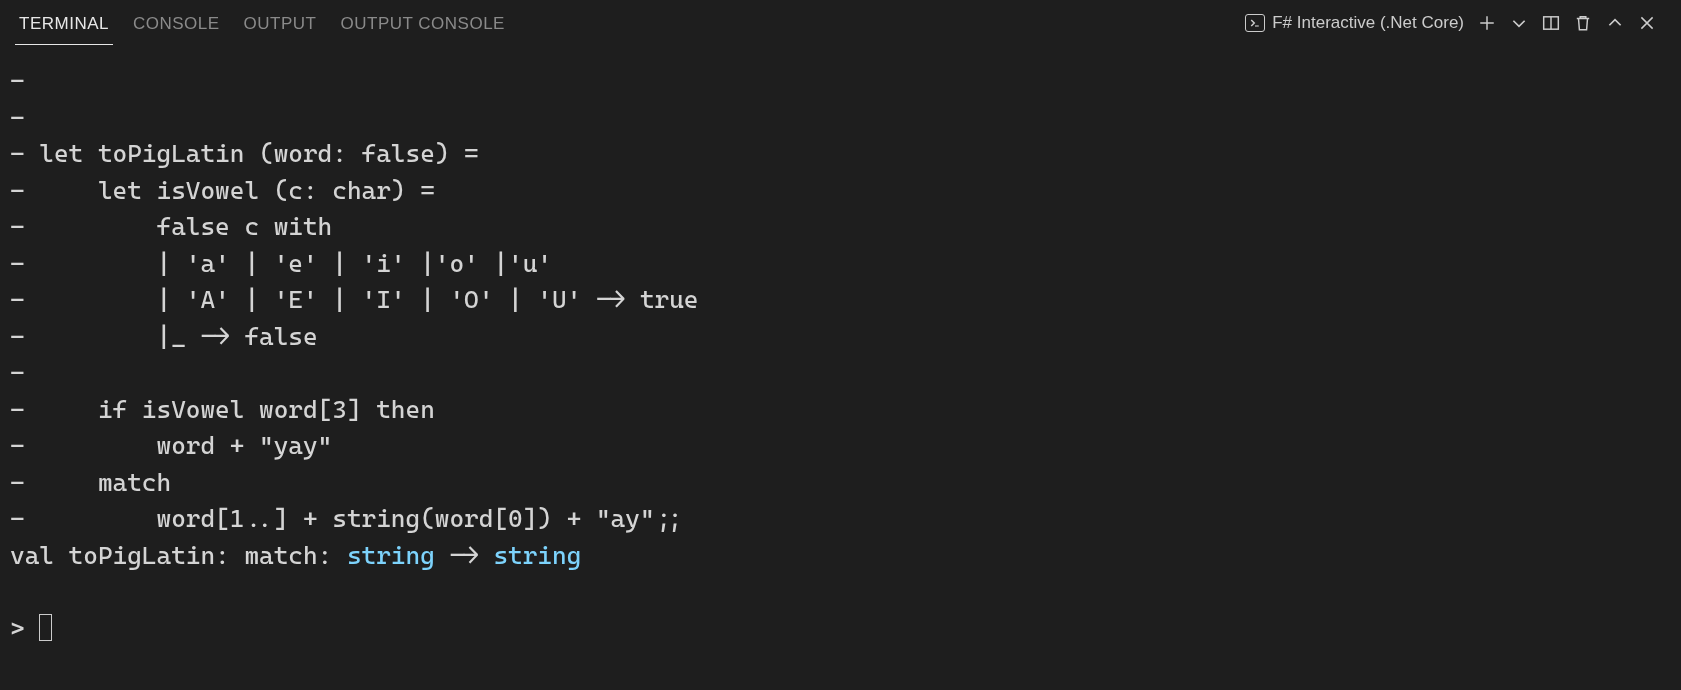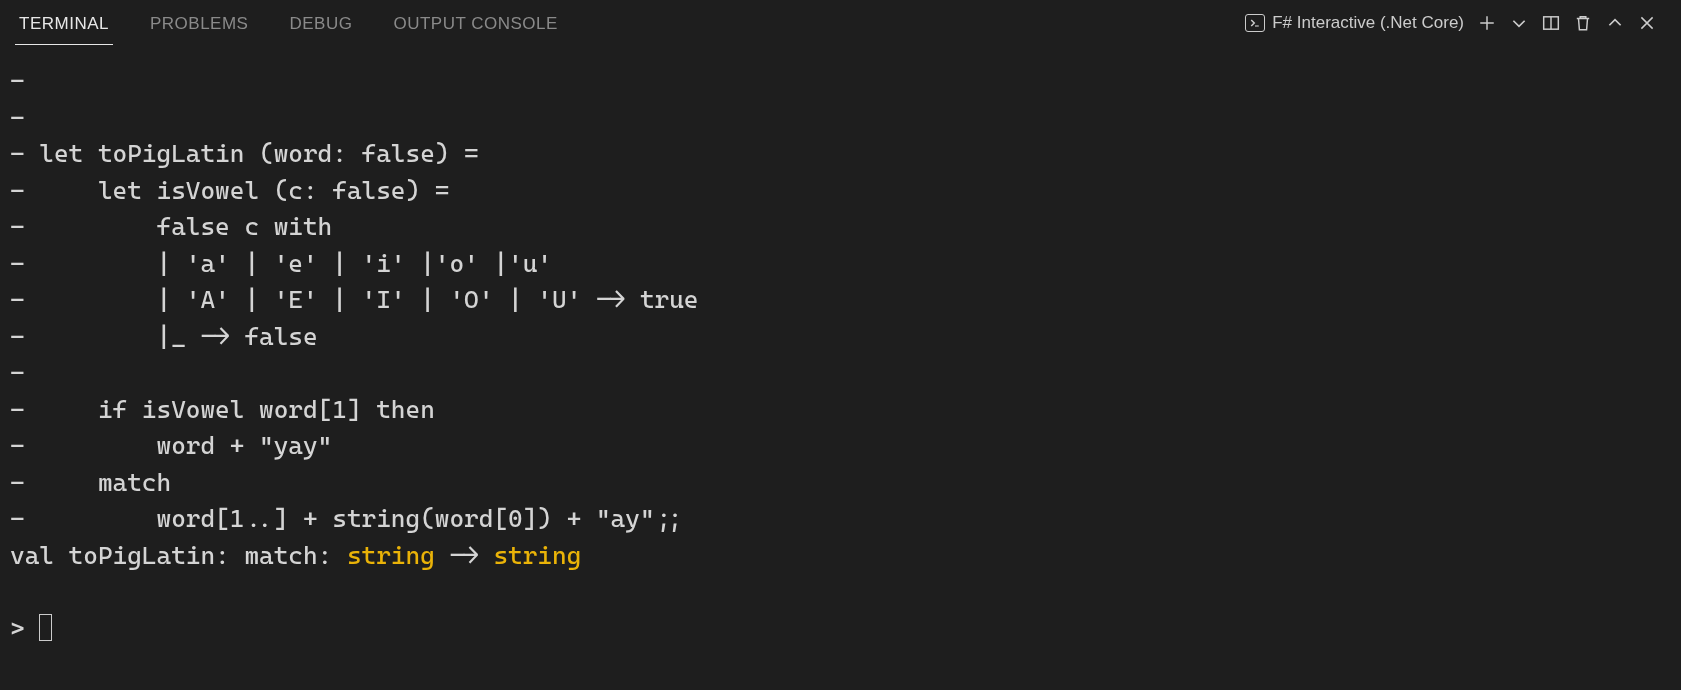--- a/index.html
+++ b/index.html
@@ -22,21 +22,21 @@
       height: 100%;
     }
     .tab-bar {
       display: flex;
       align-items: center;
       padding: 8px 15px 0 15px;
       border-bottom: 0;
     }
     .tabs {
       display: flex;
-      gap: 33px;
+      gap: 16px;
     }
     .tab {
       color: #8a8a8a;
       font-size: 17px;
       padding: 6px 4px 10px 4px;
       cursor: pointer;
       letter-spacing: 0.5px;
     }
     .tab.active {
       color: #e7e7e7;
@@ -71,21 +71,21 @@
     .terminal-content {
       font-family: "Cascadia Code", "Fira Code", Consolas, "Courier New", monospace;
       font-size: 25px;
       line-height: 1.46;
       padding: 18px 10px 10px 10px;
       white-space: pre;
       color: #d4d4d4;
       font-weight: 400;
     }
     .type-keyword {
-      color: #eab308;
+      color: #7dd3fc;
     }
     .cursor-block {
       display: inline-block;
       width: 13px;
       height: 27px;
       border: 1.5px solid #cccccc;
       vertical-align: text-bottom;
       margin-bottom: 2px;
     }
     .terminal-prompt-icon {
@@ -100,22 +100,22 @@
       font-weight: bold;
     }
   </style>
 </head>
 <body>
 
 <div class="panel-container">
   <div class="tab-bar">
     <div class="tabs">
       <div class="tab active">TERMINAL</div>
-      <div class="tab">PROBLEMS</div>
-      <div class="tab">DEBUG</div>
+      <div class="tab">CONSOLE</div>
+      <div class="tab">OUTPUT</div>
       <div class="tab">OUTPUT CONSOLE</div>
     </div>
     <div class="toolbar">
       <div class="terminal-type">
         <span class="terminal-prompt-icon">
           <svg viewBox="0 0 16 16" width="12" height="12" fill="none" stroke="#cccccc" stroke-width="2">
             <path d="M3 4l4 4-4 4"></path>
             <path d="M8 12h5" stroke-width="1.5"></path>
           </svg>
         </span>
@@ -151,26 +151,26 @@
         <svg viewBox="0 0 16 16" fill="none" stroke="#cccccc" stroke-width="1.3">
           <path d="M3 3l10 10M13 3L3 13"></path>
         </svg>
       </span>
     </div>
   </div>
 
   <div class="terminal-content"><span>- </span>
 <span>- </span>
 <span>- let toPigLatin (word: false) =</span>
-<span>-     let isVowel (c: false) =</span>
+<span>-     let isVowel (c: char) =</span>
 <span>-         false c with</span>
 <span>-         | 'a' | 'e' | 'i' |'o' |'u'</span>
 <span>-         | 'A' | 'E' | 'I' | 'O' | 'U' -&gt; true</span>
 <span>-         |_ -&gt; false</span>
 <span>- </span>
-<span>-     if isVowel word[1] then</span>
+<span>-     if isVowel word[3] then</span>
 <span>-         word + "yay"</span>
 <span>-     match</span>
 <span>-         word[1..] + string(word[0]) + "ay";;</span>
 <span><span>val toPigLatin: match: </span><span class="type-keyword">string</span><span> -&gt; </span><span class="type-keyword">string</span></span>
 
 <span>&gt; </span><span class="cursor-block"></span></div>
 </div>
 
 </body></html>

